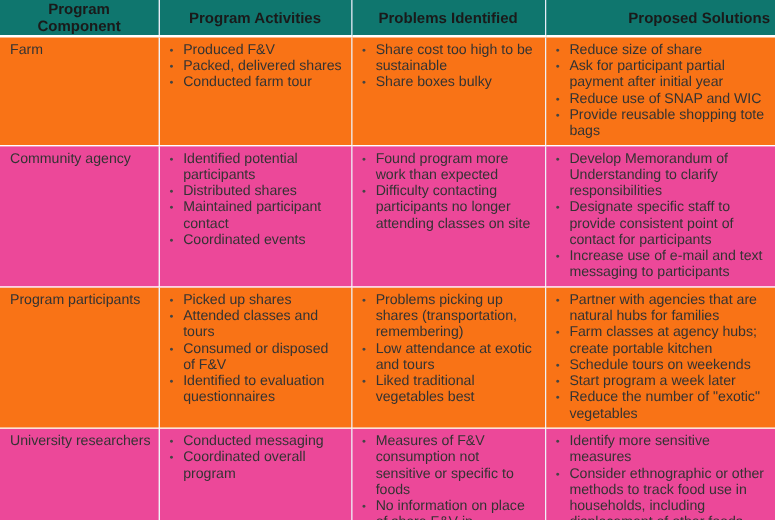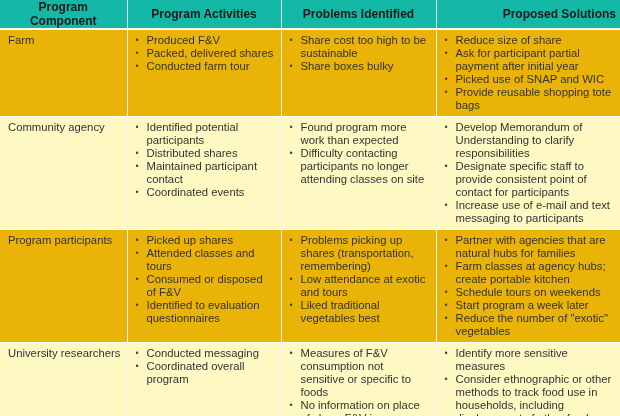--- a/index.html
+++ b/index.html
@@ -18,21 +18,21 @@
       border-collapse: collapse;
       width: 620px;
       height: 416px;
       table-layout: fixed;
     }
     col.c1 { width: 127px; }
     col.c2 { width: 154px; }
     col.c3 { width: 155px; }
     col.c4 { width: 184px; }
     th {
-      background: #14b8a6;
+      background: #0f766e;
       color: #1a1a1a;
       font-weight: bold;
       font-size: 12px;
       text-align: center;
       height: 24px;
       padding: 0 4px;
       border-right: 1px solid #e6ecf7;
       border-bottom: 2px solid #ffffff;
       vertical-align: middle;
     }
@@ -40,22 +40,22 @@
     td {
       font-size: 11.3px;
       line-height: 13px;
       vertical-align: top;
       padding: 4px 6px 4px 6px;
       border-right: 1px solid #eef1f8;
       border-bottom: 1px solid #ffffff;
       color: #333333;
     }
     td:last-child { border-right: none; }
-    tr.row-dark td { background: #eab308; }
-    tr.row-light td { background: #fef9c3; }
+    tr.row-dark td { background: #f97316; }
+    tr.row-light td { background: #ec4899; }
     tr.r1 { height: 84px; }
     tr.r2 { height: 110px; }
     tr.r3 { height: 109px; padding-left: 20px; }
     tr.r4 { height: 89px; }
     td.component { padding-left: 8px; }
     ul.bullets {
       list-style: none;
       margin: 0;
       padding: 0;
     }
@@ -105,21 +105,21 @@
       <td>
         <ul class="bullets">
           <li>Share cost too high to be sustainable</li>
           <li>Share boxes bulky</li>
         </ul>
       </td>
       <td>
         <ul class="bullets">
           <li>Reduce size of share</li>
           <li>Ask for participant partial payment after initial year</li>
-          <li>Picked use of SNAP and WIC</li>
+          <li>Reduce use of SNAP and WIC</li>
           <li>Provide reusable shopping tote bags</li>
         </ul>
       </td>
     </tr>
 
     <tr class="row-light r2">
       <td class="component">Community agency</td>
       <td>
         <ul class="bullets">
           <li>Identified potential participants</li>

